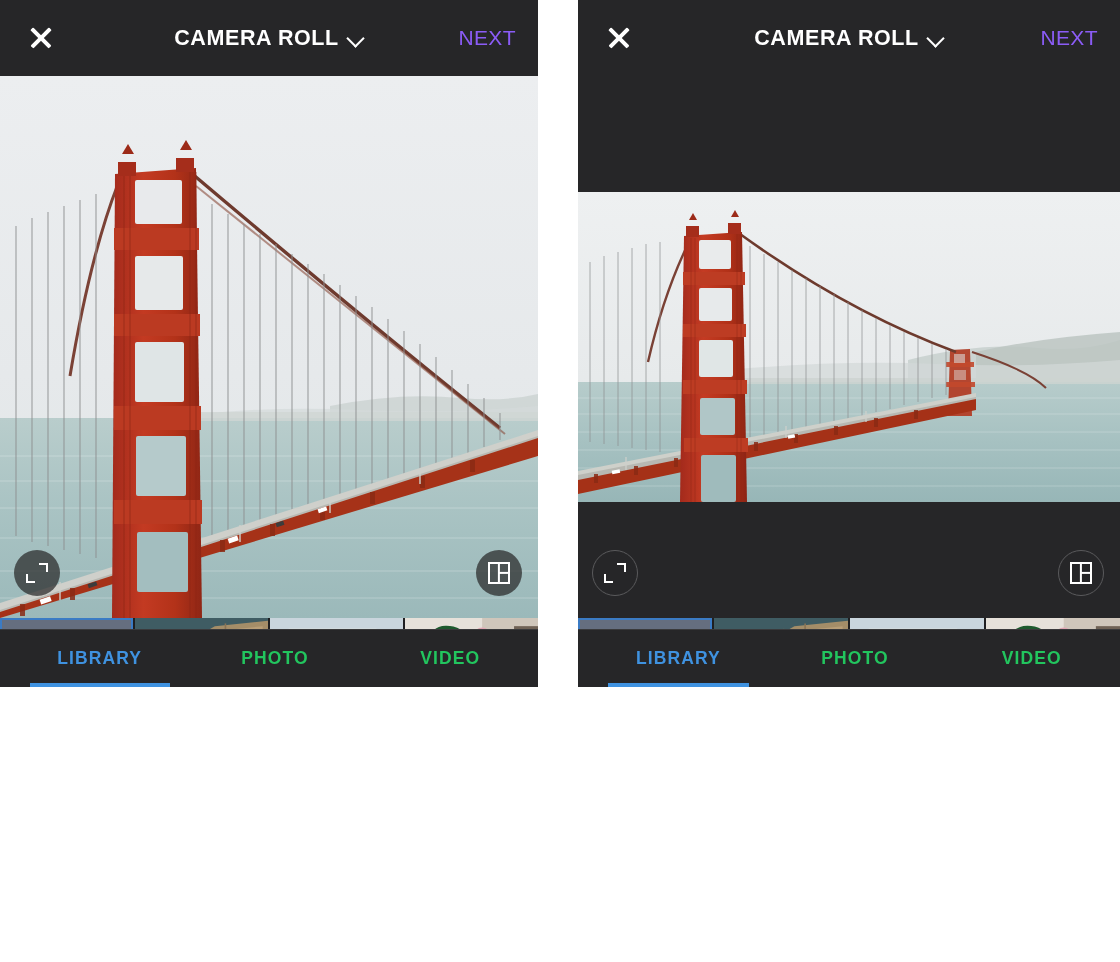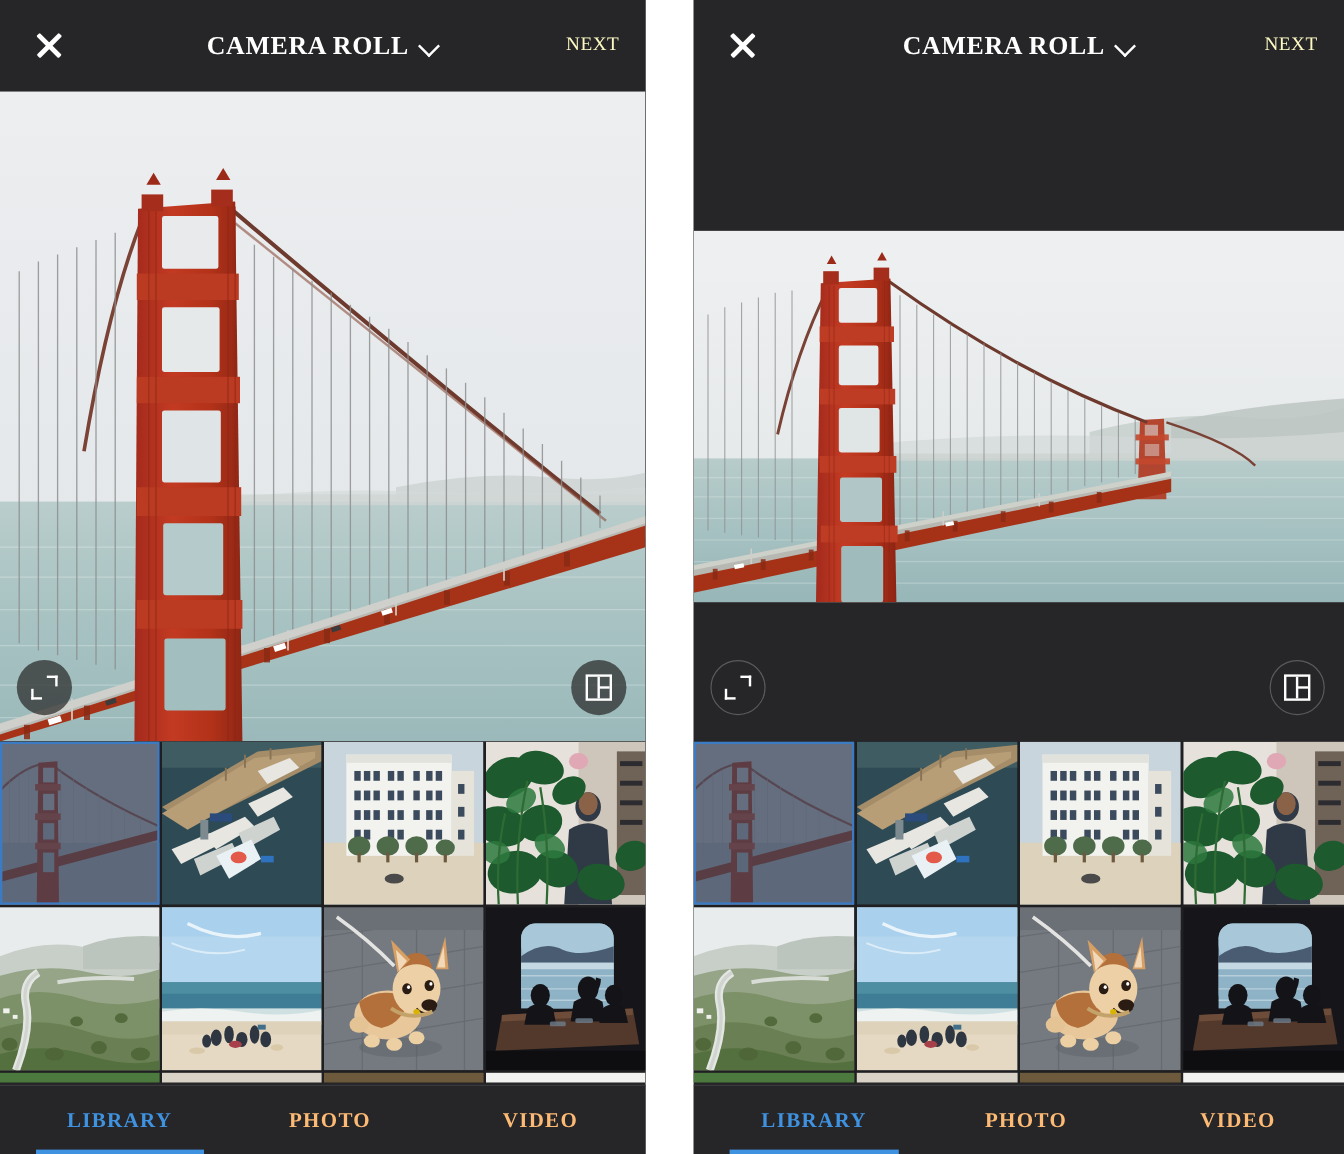--- a/index.html
+++ b/index.html
@@ -4,21 +4,21 @@
 <style>
   * { margin:0; padding:0; box-sizing:border-box; }
   html,body {
     width:1120px; height:962px;
     background:#ffffff;
     font-family:"Liberation Sans", sans-serif;
     overflow:hidden;
   }
   .stage { position:relative; width:1120px; height:962px; background:#ffffff; }
 
-  .panel { position:absolute; top:0; height:962px; background:#262628; overflow:hidden;font-family:Liberation Serif, serif; }
+  .panel { position:absolute; top:0; height:687px; background:#262628; overflow:hidden; }
   .panel.left  { left:0;   width:538px; }
   .panel.right { left:578px; width:542px; }
 
   
   .header {
     position:relative; height:76px; background:#262628;
     display:flex; align-items:center; justify-content:space-between;
     padding:0 22px 0 26px;
   }
   .close-icon { width:30px; height:30px; position:relative; cursor:pointer; flex:0 0 auto; }
@@ -40,21 +40,21 @@
   .album-title {
     color:#ffffff; font-size:21.5px; font-weight:bold; letter-spacing:0.6px;
   }
   .chev { width:16px; height:16px; position:relative; top:1px; }
   .chev:before {
     content:""; position:absolute; left:1px; top:1px; width:11px; height:11px;
     border-right:2.6px solid #ffffff; border-bottom:2.6px solid #ffffff;
     transform:rotate(45deg);
   }
   .next-btn {
-    color:#fef9c3; font-size:16px; font-weight:normal; letter-spacing:0.4px;
+    color:#8b5cf6; font-size:21px; font-weight:normal; letter-spacing:0.4px;
     cursor:pointer; z-index:2;
   }
 
   
   .preview { position:relative; width:100%; background:#262628; overflow:hidden; }
   .preview.left-p  { height:542px; }
   .preview.right-p { height:542px; }
 
   .photo-frame { position:absolute; left:0; width:100%; overflow:hidden; }
   .photo-frame.fill   { top:0; height:542px; }
@@ -107,21 +107,21 @@
   }
 
   
   .tabbar {
     position:absolute; left:0; bottom:0; width:100%; height:58px;
     background:#262628; display:flex; align-items:center;
     border-top:1px solid #3a3a3c;
   }
   .tab {
     flex:1; text-align:center; font-size:17.5px; font-weight:bold;
-    letter-spacing:1.1px; color:#fdba74; cursor:pointer; position:relative;
+    letter-spacing:1.1px; color:#22c55e; cursor:pointer; position:relative;
     height:100%; display:flex; align-items:center; justify-content:center;
   }
   .tab.active { color:#3f92e0;margin-left:12px; }
   .tab.active:after {
     content:""; position:absolute; left:10%; right:10%; bottom:0; height:4px;
     background:#3f92e0;
   }
 </style>
 </head>
 <body>

